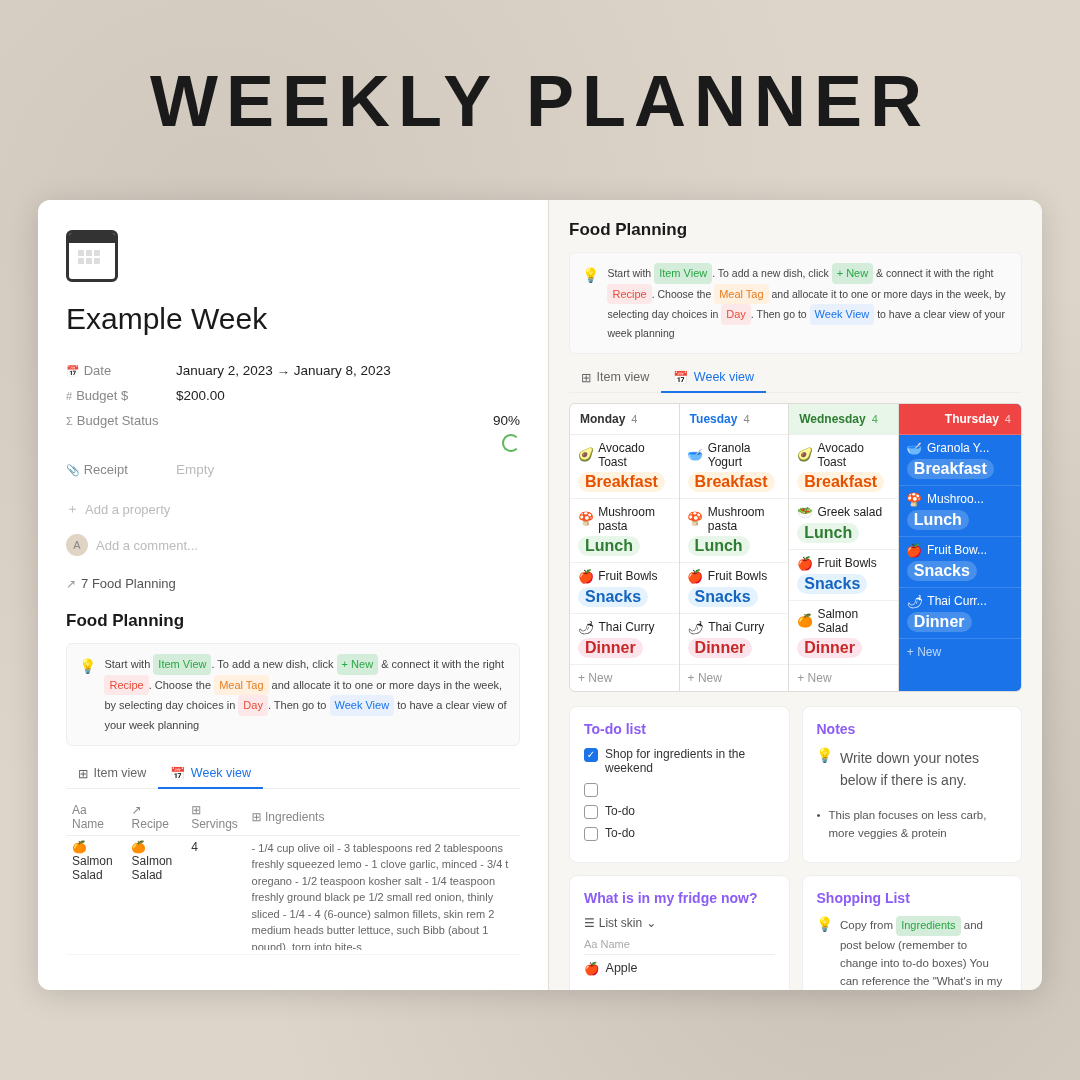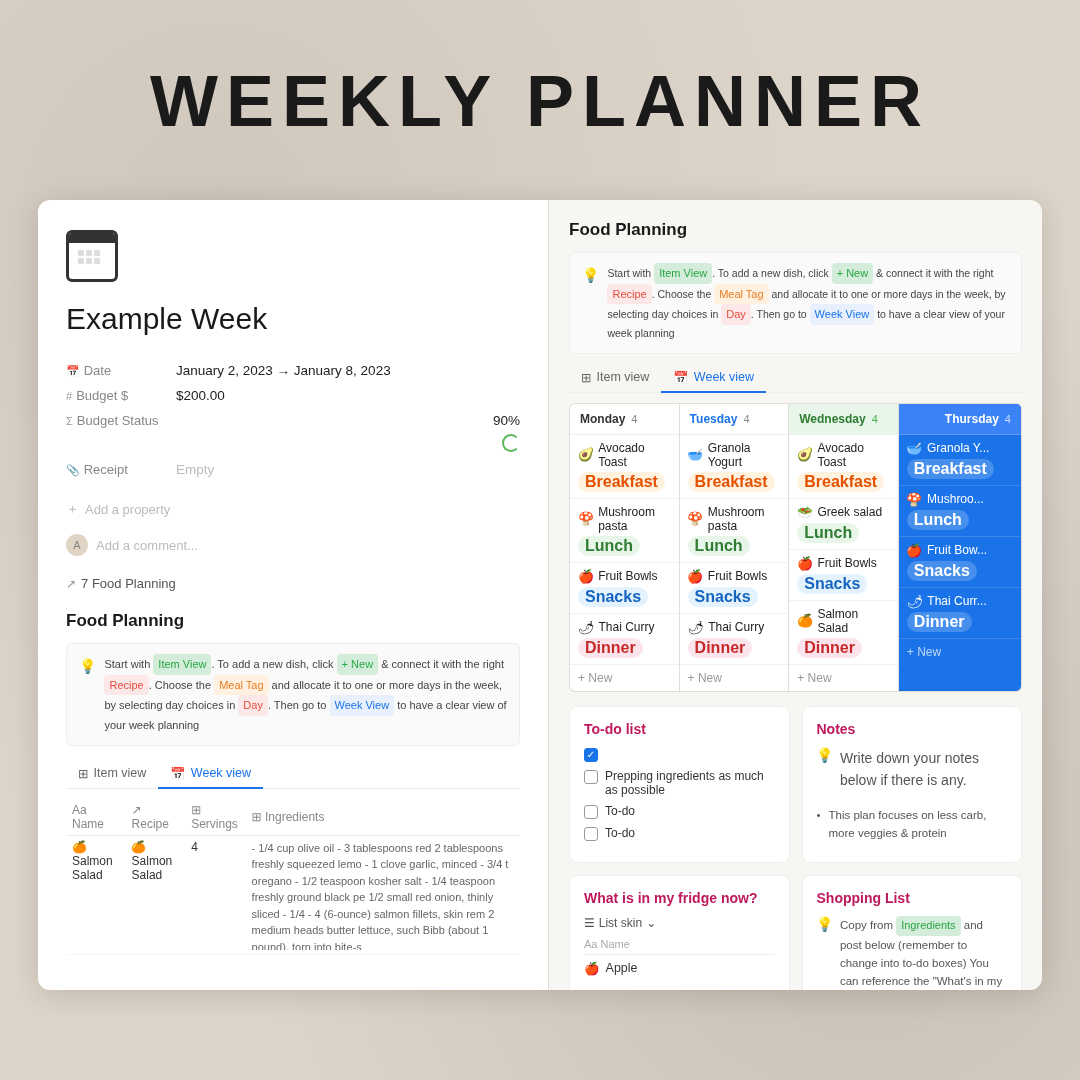--- a/index.html
+++ b/index.html
@@ -360,21 +360,21 @@
     .section-card {
       background: #fff;
       border-radius: 8px;
       padding: 14px;
       border: 1px solid #eee;
     }
 
     .section-card-title {
       font-size: 14px;
       font-weight: 600;
-      color: #be185d;
+      color: #8b5cf6;
       margin-bottom: 10px;
     }
 
     .todo-item {
       display: flex;
       align-items: flex-start;
       gap: 7px;
       margin-bottom: 7px;
       font-size: 12px;
       color: #333;
@@ -698,21 +698,21 @@
           <span class="meal-tag tag-snacks">Snacks</span>
         </div>
         <div class="meal-item">
           <div class="meal-name"><span class="meal-emoji">🍊</span> Salmon Salad</div>
           <span class="meal-tag tag-dinner">Dinner</span>
         </div>
         <div class="add-new-btn">+ New</div>
       </div>
 
       <div class="day-col" style="background:#1a73e8;">
-        <div class="day-header thursday" style="background:#3b82f6;color:#fff;border-bottom:1px solid rgba(255,255,255,0.2);padding-left:46px;">
+        <div class="day-header thursday" style="background:#ef4444;color:#fff;border-bottom:1px solid rgba(255,255,255,0.2);padding-left:46px;">
           <span>Thursday</span>
           <span class="day-count" style="color:rgba(255,255,255,0.7);">4</span>
         </div>
         <div class="meal-item" style="border-bottom:1px solid rgba(255,255,255,0.15);">
           <div class="meal-name" style="color:#fff;"><span class="meal-emoji">🥣</span> Granola Y...</div>
           <span class="meal-tag" style="background:rgba(255,255,255,0.2);color:#fff;">Breakfast</span>
         </div>
         <div class="meal-item" style="border-bottom:1px solid rgba(255,255,255,0.15);">
           <div class="meal-name" style="color:#fff;"><span class="meal-emoji">🍄</span> Mushroo...</div>
           <span class="meal-tag" style="background:rgba(255,255,255,0.2);color:#fff;">Lunch</span>
@@ -729,24 +729,24 @@
       </div>
 
     </div>
 
     <div class="bottom-sections">
 
       <div class="section-card">
         <div class="section-card-title">To-do list</div>
         <div class="todo-item">
           <div class="checkbox checked">✓</div>
+          <span>Shop for ingredients in the weekend</span>
         </div>
         <div class="todo-item">
           <div class="checkbox"></div>
-          <span>Prepping ingredients as much as possible</span>
         </div>
         <div class="todo-item">
           <div class="checkbox"></div>
           <span>To-do</span>
         </div>
         <div class="todo-item">
           <div class="checkbox"></div>
           <span>To-do</span>
         </div>
       </div>

